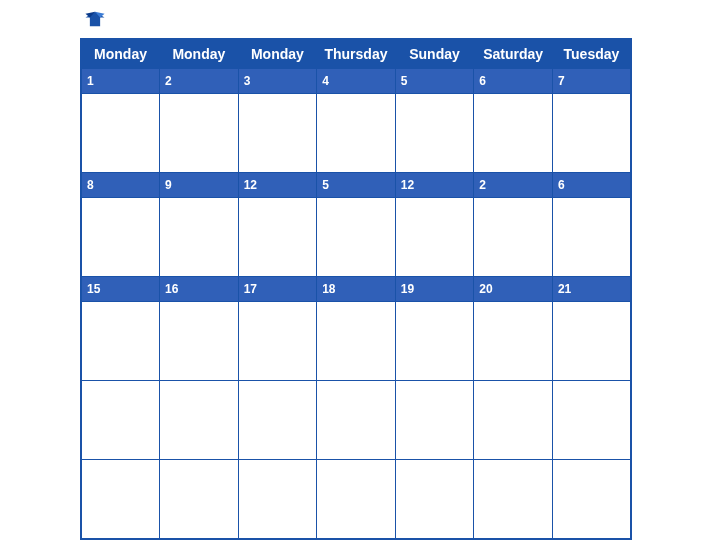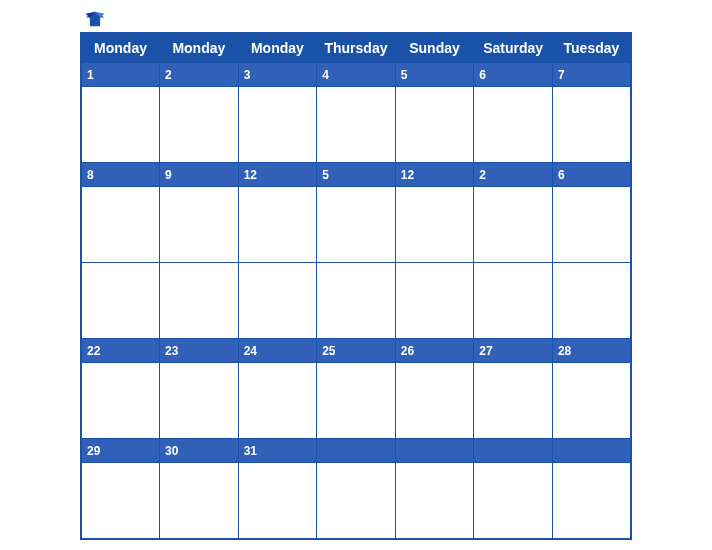--- a/index.html
+++ b/index.html
@@ -12,20 +12,21 @@
       flex-direction: column;
       align-items: center;
     }
     .page {
       width: 588px;
       height: 550px;
       background: #fff;
       display: flex;
       flex-direction: column;
       padding: 10px 18px 10px 18px;
+      gap: 6px;
     }
     .header {
       display: flex;
       align-items: center;
       justify-content: space-between;
       margin-bottom: 4px;
       padding: 0 4px;
     }
     .logo {
       display: flex;
@@ -161,51 +162,42 @@
         </tr>
         <tr class="day-content-row">
           <td></td>
           <td></td>
           <td></td>
           <td></td>
           <td></td>
           <td></td>
           <td></td>
         </tr>
-        <tr class="day-content-row">
-          <td></td>
-          <td></td>
-          <td></td>
-          <td></td>
-          <td></td>
-          <td></td>
-          <td></td>
-        </tr>
         <tr class="day-num-row">
-          <td>22</td>
-          <td>23</td>
-          <td>24</td>
-          <td>25</td>
-          <td>26</td>
-          <td>27</td>
-          <td>28</td>
-        </tr>
-        <tr class="day-content-row">
-          <td></td>
-          <td></td>
-          <td></td>
-          <td></td>
-          <td></td>
-          <td></td>
-          <td></td>
-        </tr>
-        <tr class="day-num-row">
-          <td>29</td>
-          <td>30</td>
-          <td>31</td>
+          <td>15</td>
+          <td>16</td>
+          <td>17</td>
+          <td>18</td>
+          <td>19</td>
+          <td>20</td>
+          <td>21</td>
+        </tr>
+        <tr class="day-content-row">
+          <td></td>
+          <td></td>
+          <td></td>
+          <td></td>
+          <td></td>
+          <td></td>
+          <td></td>
+        </tr>
+        <tr class="day-content-row">
+          <td></td>
+          <td></td>
+          <td></td>
           <td></td>
           <td></td>
           <td></td>
           <td></td>
         </tr>
         <tr class="day-content-row">
           <td></td>
           <td></td>
           <td></td>
           <td></td>

